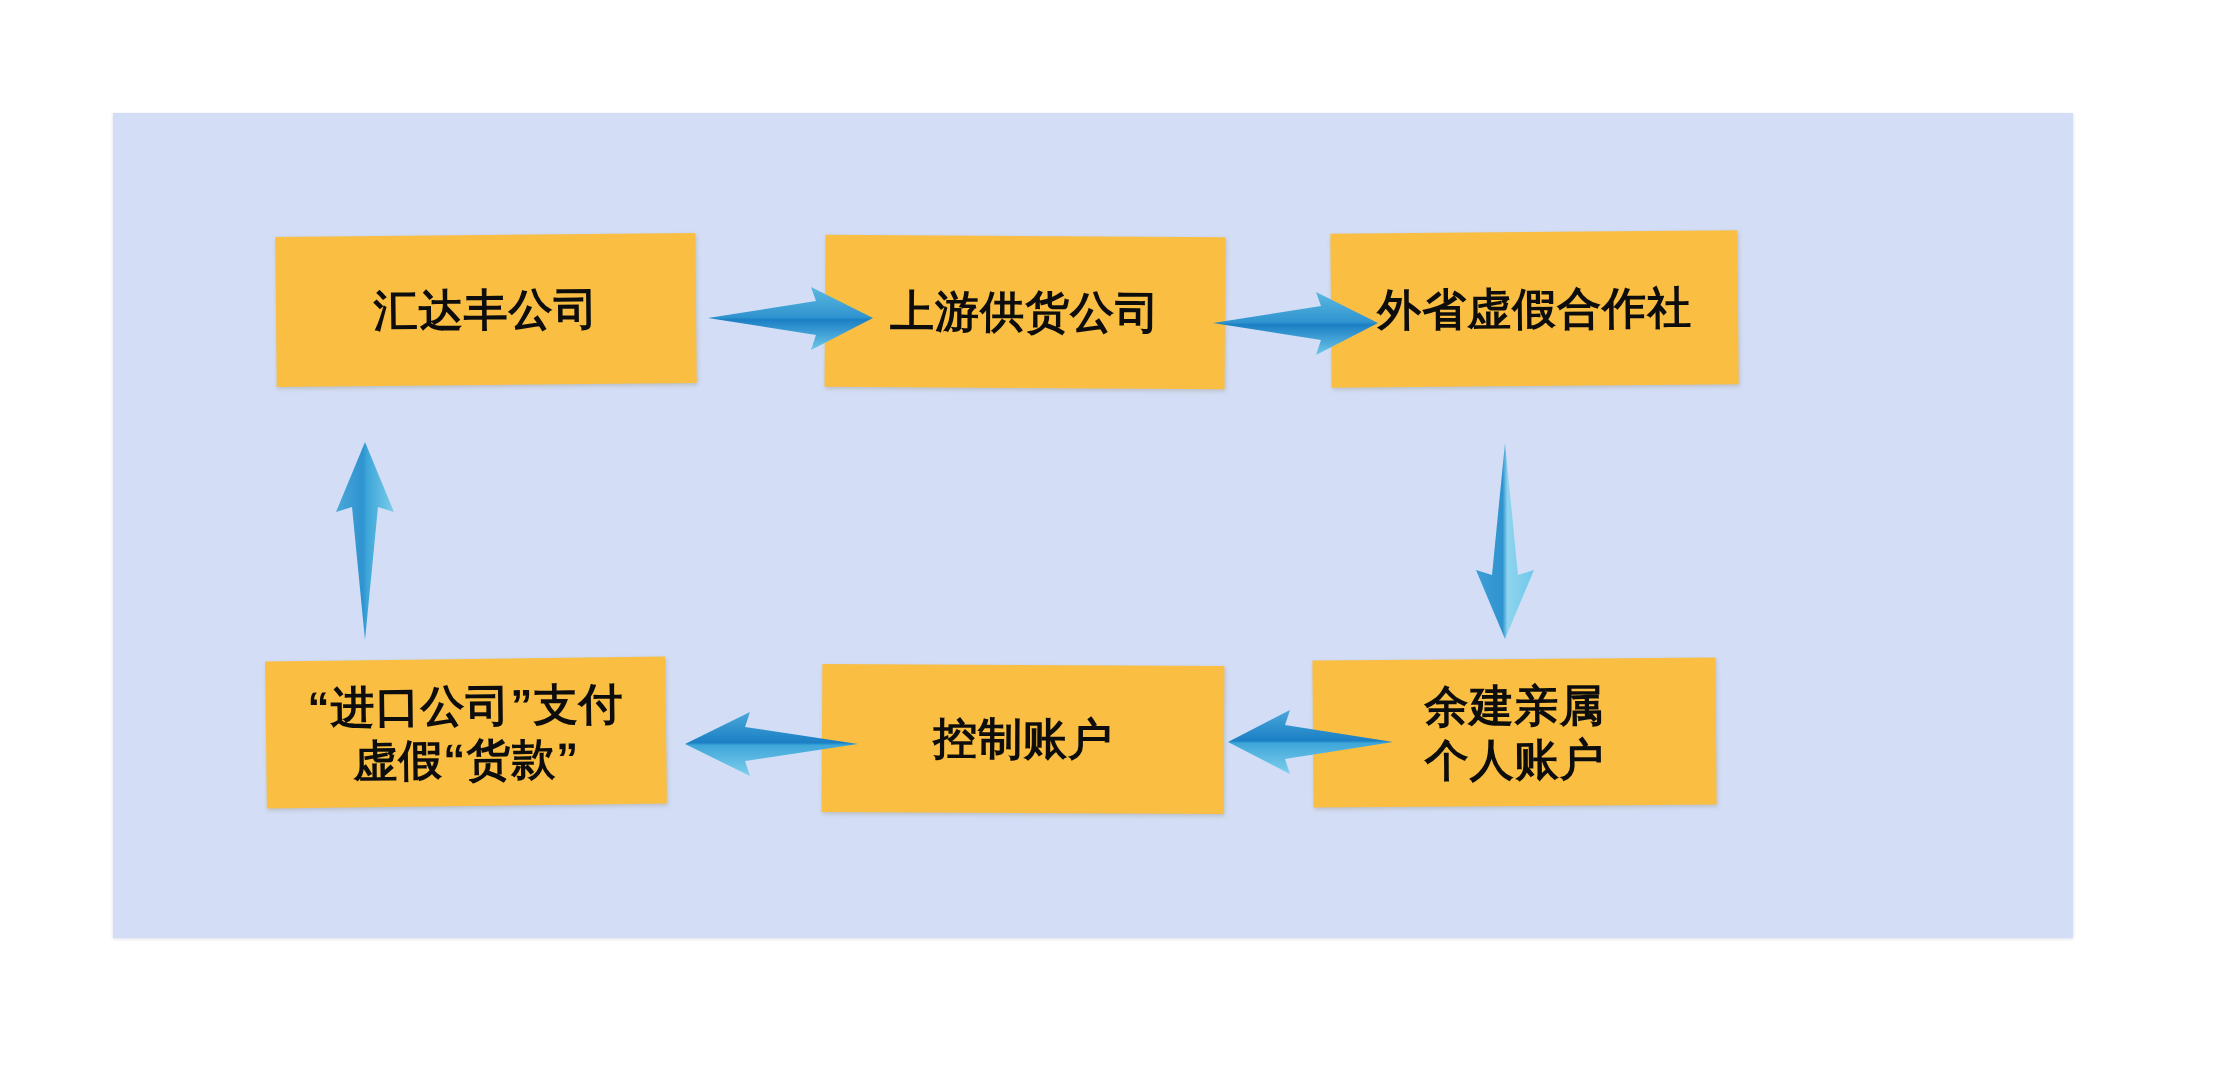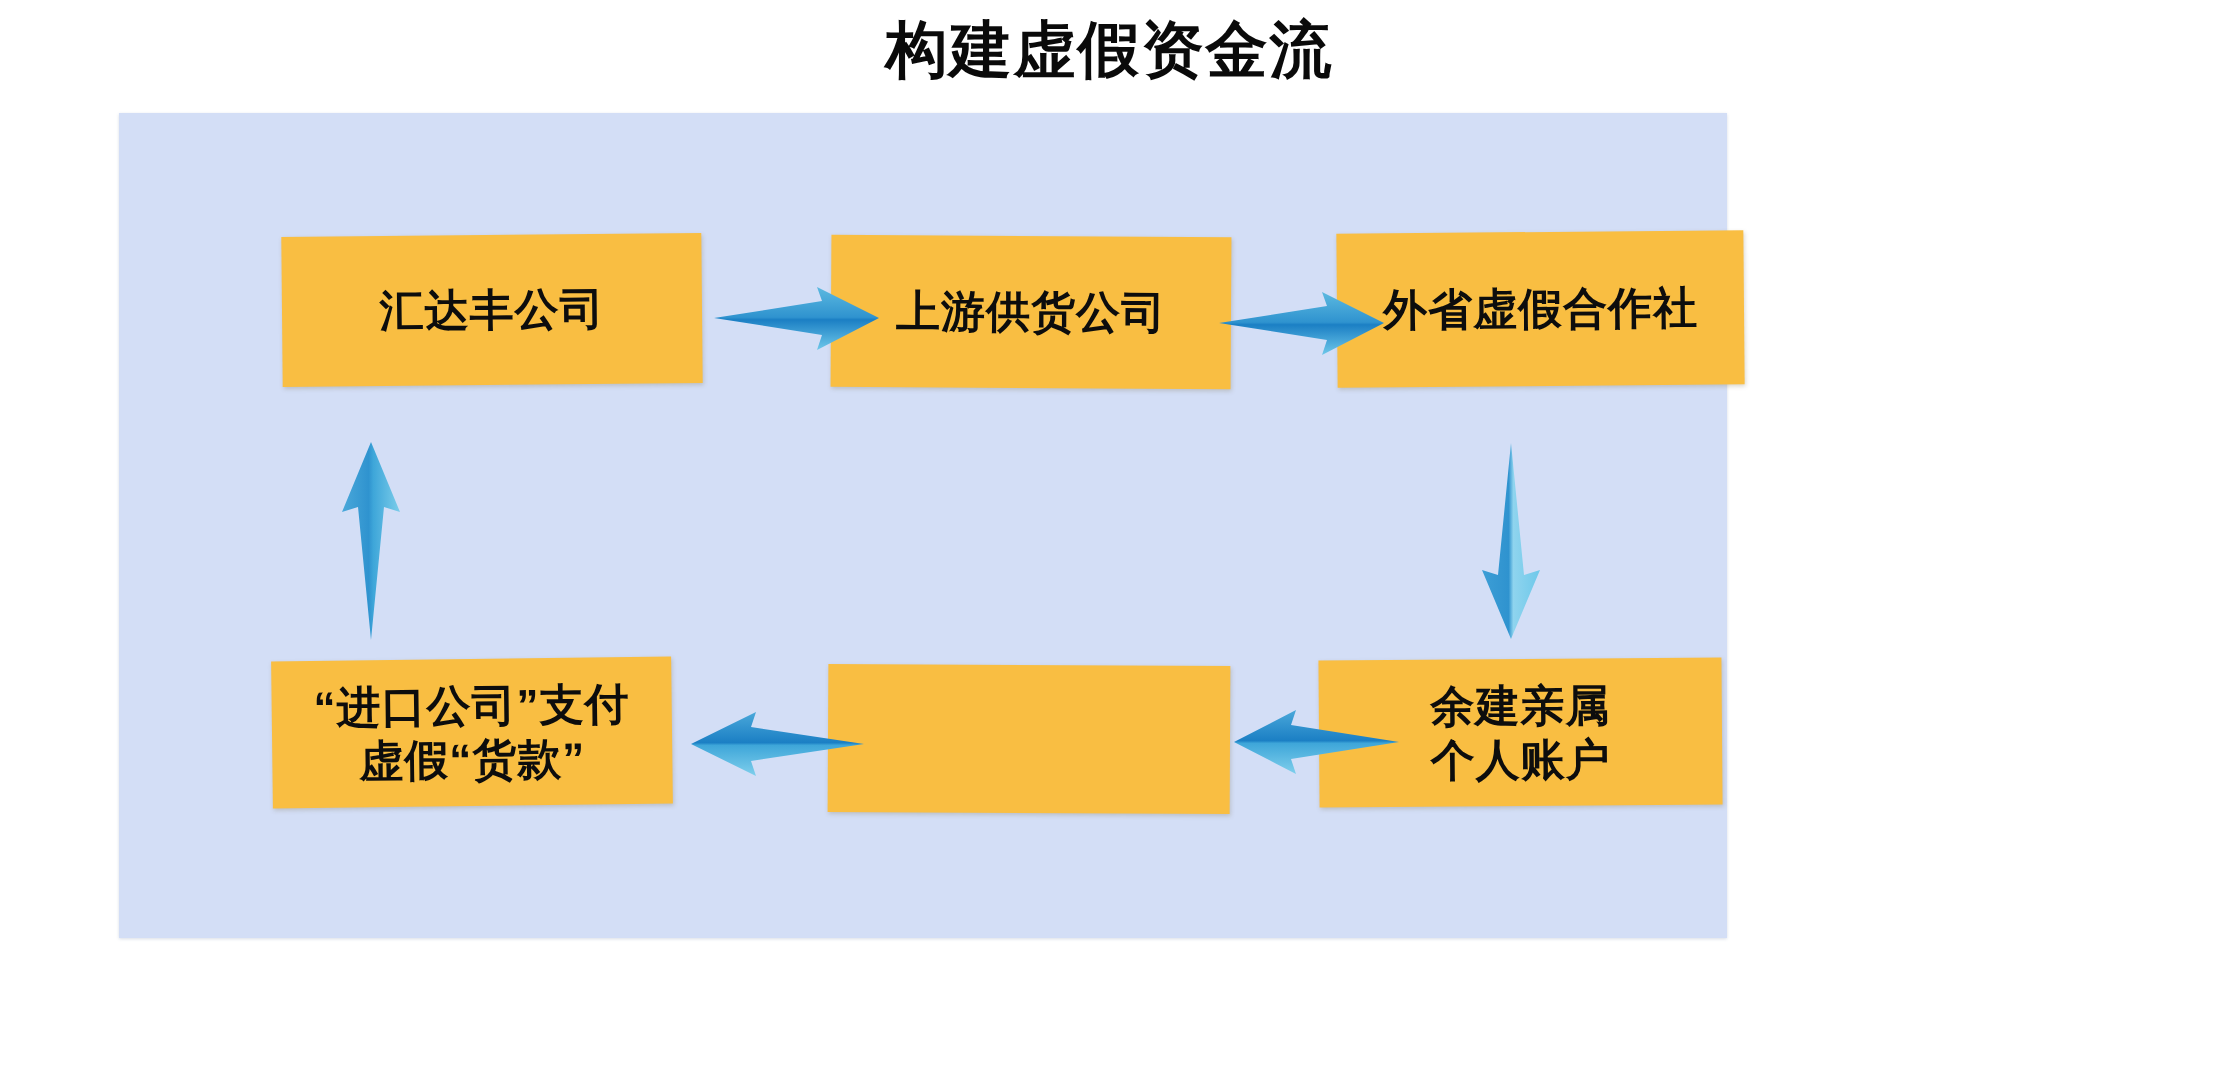--- a/index.html
+++ b/index.html
@@ -33,23 +33,23 @@
     font-weight: 700;
     letter-spacing: 2px;
     color: #0a0a0a;
     line-height: 1.15;
     white-space: nowrap;
   }
 
   
   #diagram-panel {
     position: absolute;
-    left: 119px;
+    left: 113px;
     top: 113px;
-    width: 1608px;
+    width: 1960px;
     height: 825px;
     background: #d3def6;
     box-shadow: 0 1px 3px rgba(120,135,170,.28);
   }
 
   
   .node {
     position: absolute;
     background: #f9be42;
     display: flex;
@@ -87,21 +87,20 @@
   #arrow-coop-relative       { left: 1345px; top: 330px; width: 95px; height: 200px; }
   #arrow-relative-bank       { left: 1105px; top: 583px; width: 175px; height: 92px; }
   #arrow-bank-import         { left: 560px; top: 585px; width: 185px; height: 92px; }
   #arrow-import-huidafeng    { left: 205px; top: 325px; width: 95px; height: 205px; }
 </style>
 </head>
 <body>
 
 <div id="slide">
 
-  <div id="slide-title">构建虚假资金流</div>
 
   <div id="diagram-panel">
 
     <div class="node" id="node-huidafeng">
       <span class="node-text">汇达丰公司</span>
     </div>
 
     <div class="node" id="node-upstream">
       <span class="node-text">上游供货公司</span>
     </div>
@@ -112,20 +111,21 @@
 
     <div class="node" id="node-import-pay">
       <div>
         <span class="node-text">“进口公司”支付</span>
         <span class="node-text">虚假“货款”</span>
       </div>
     </div>
 
     <div class="node" id="node-underground-bank">
       <div>
+        <span class="node-text">控制账户</span>
       </div>
     </div>
 
     <div class="node" id="node-relative-account">
       <div>
         <span class="node-text">余建亲属</span>
         <span class="node-text">个人账户</span>
       </div>
     </div>
 

